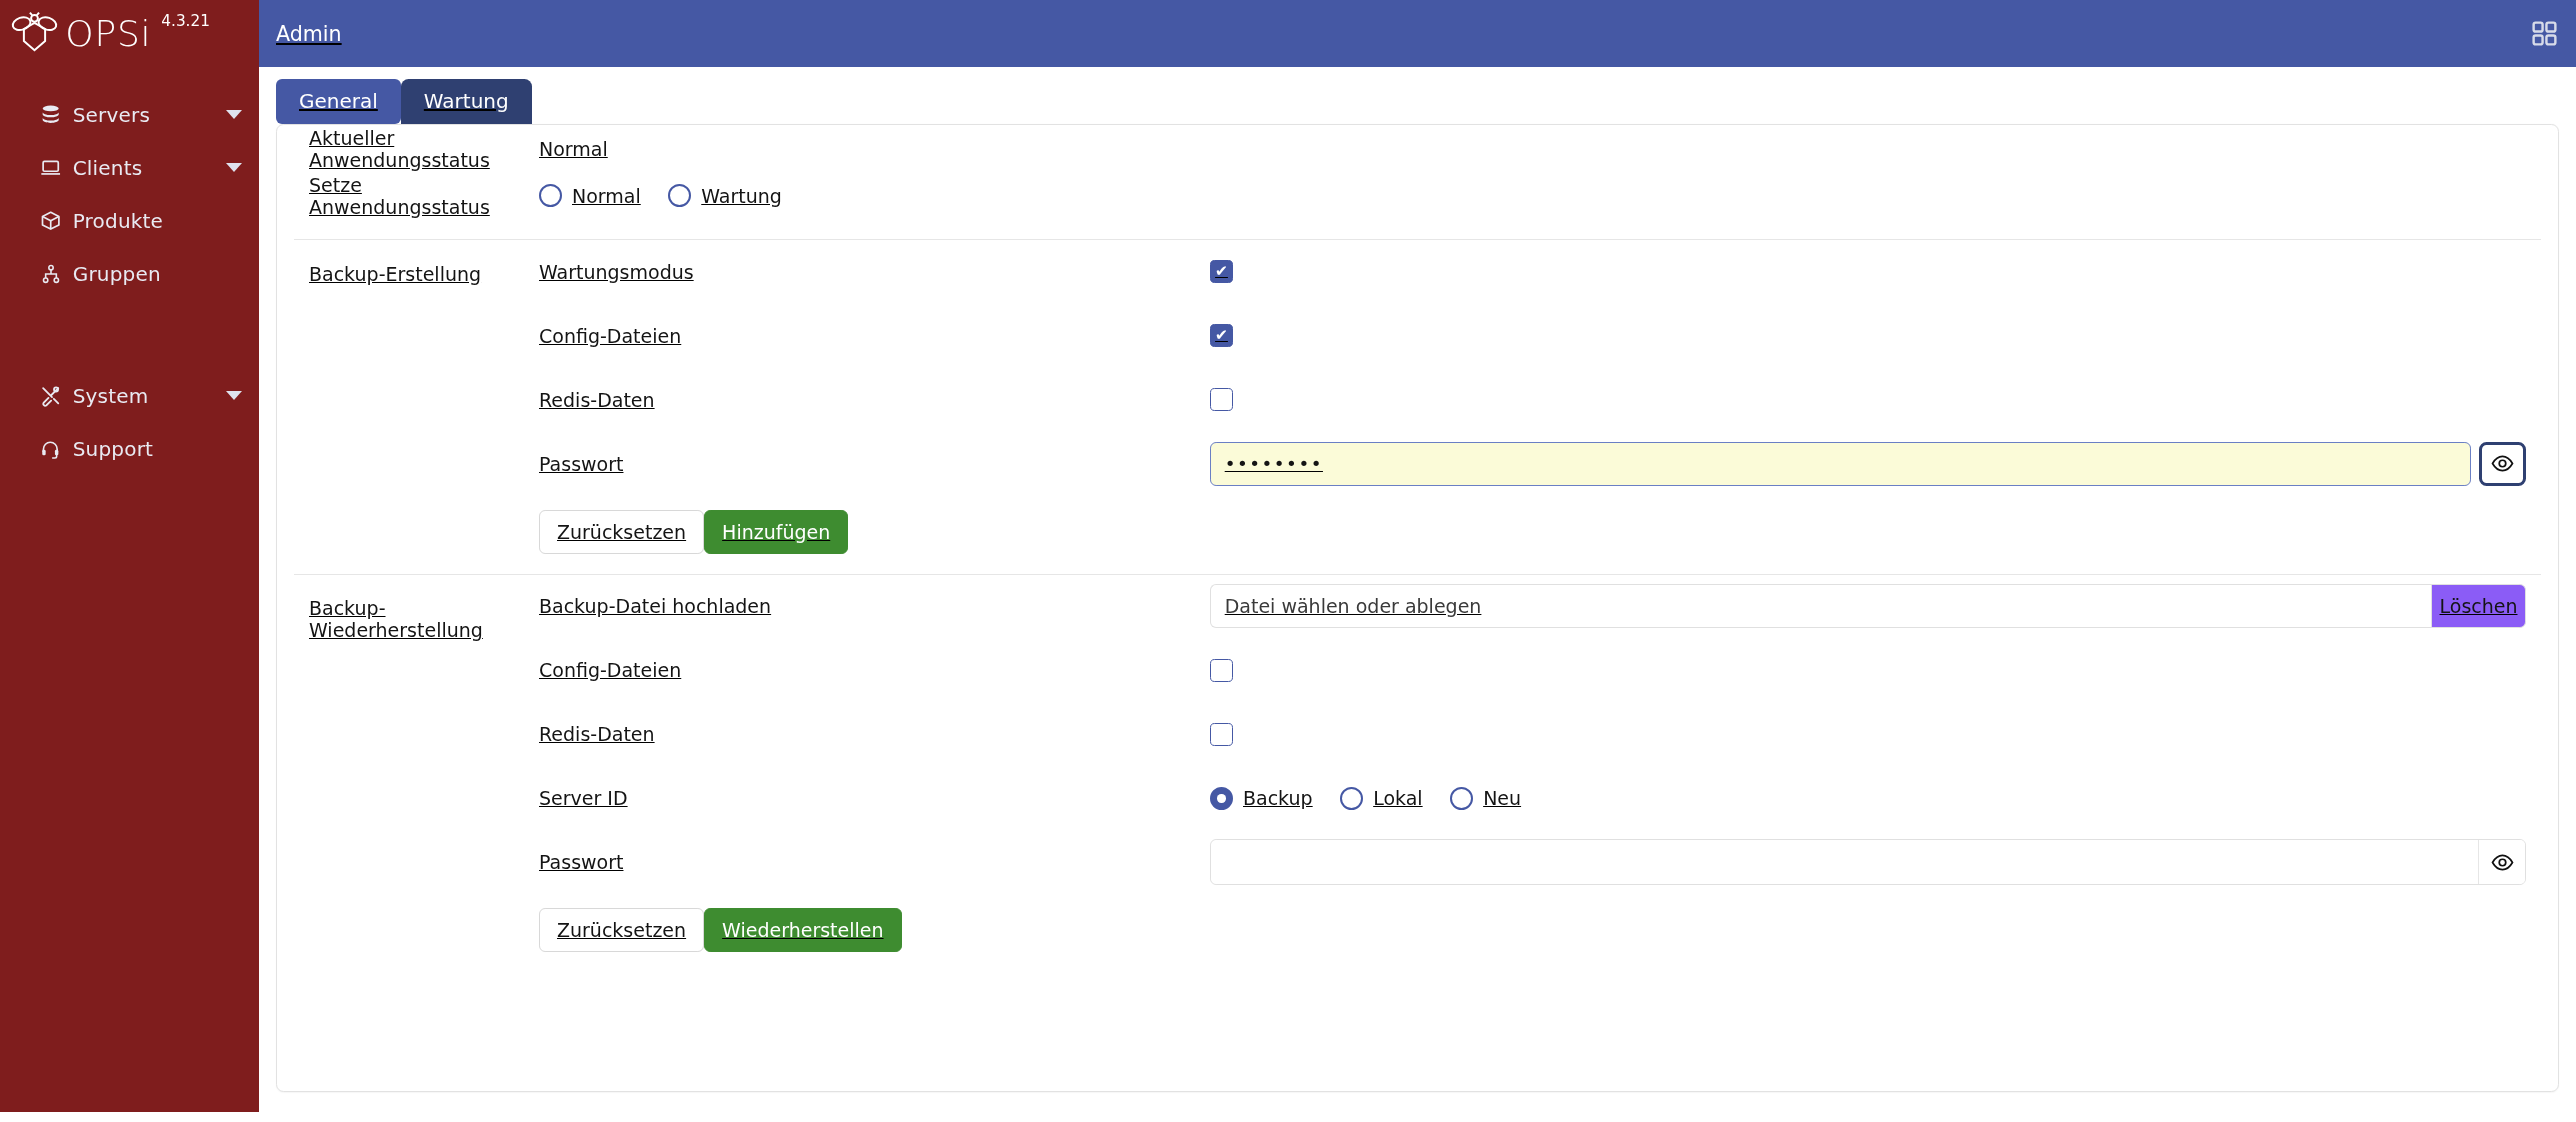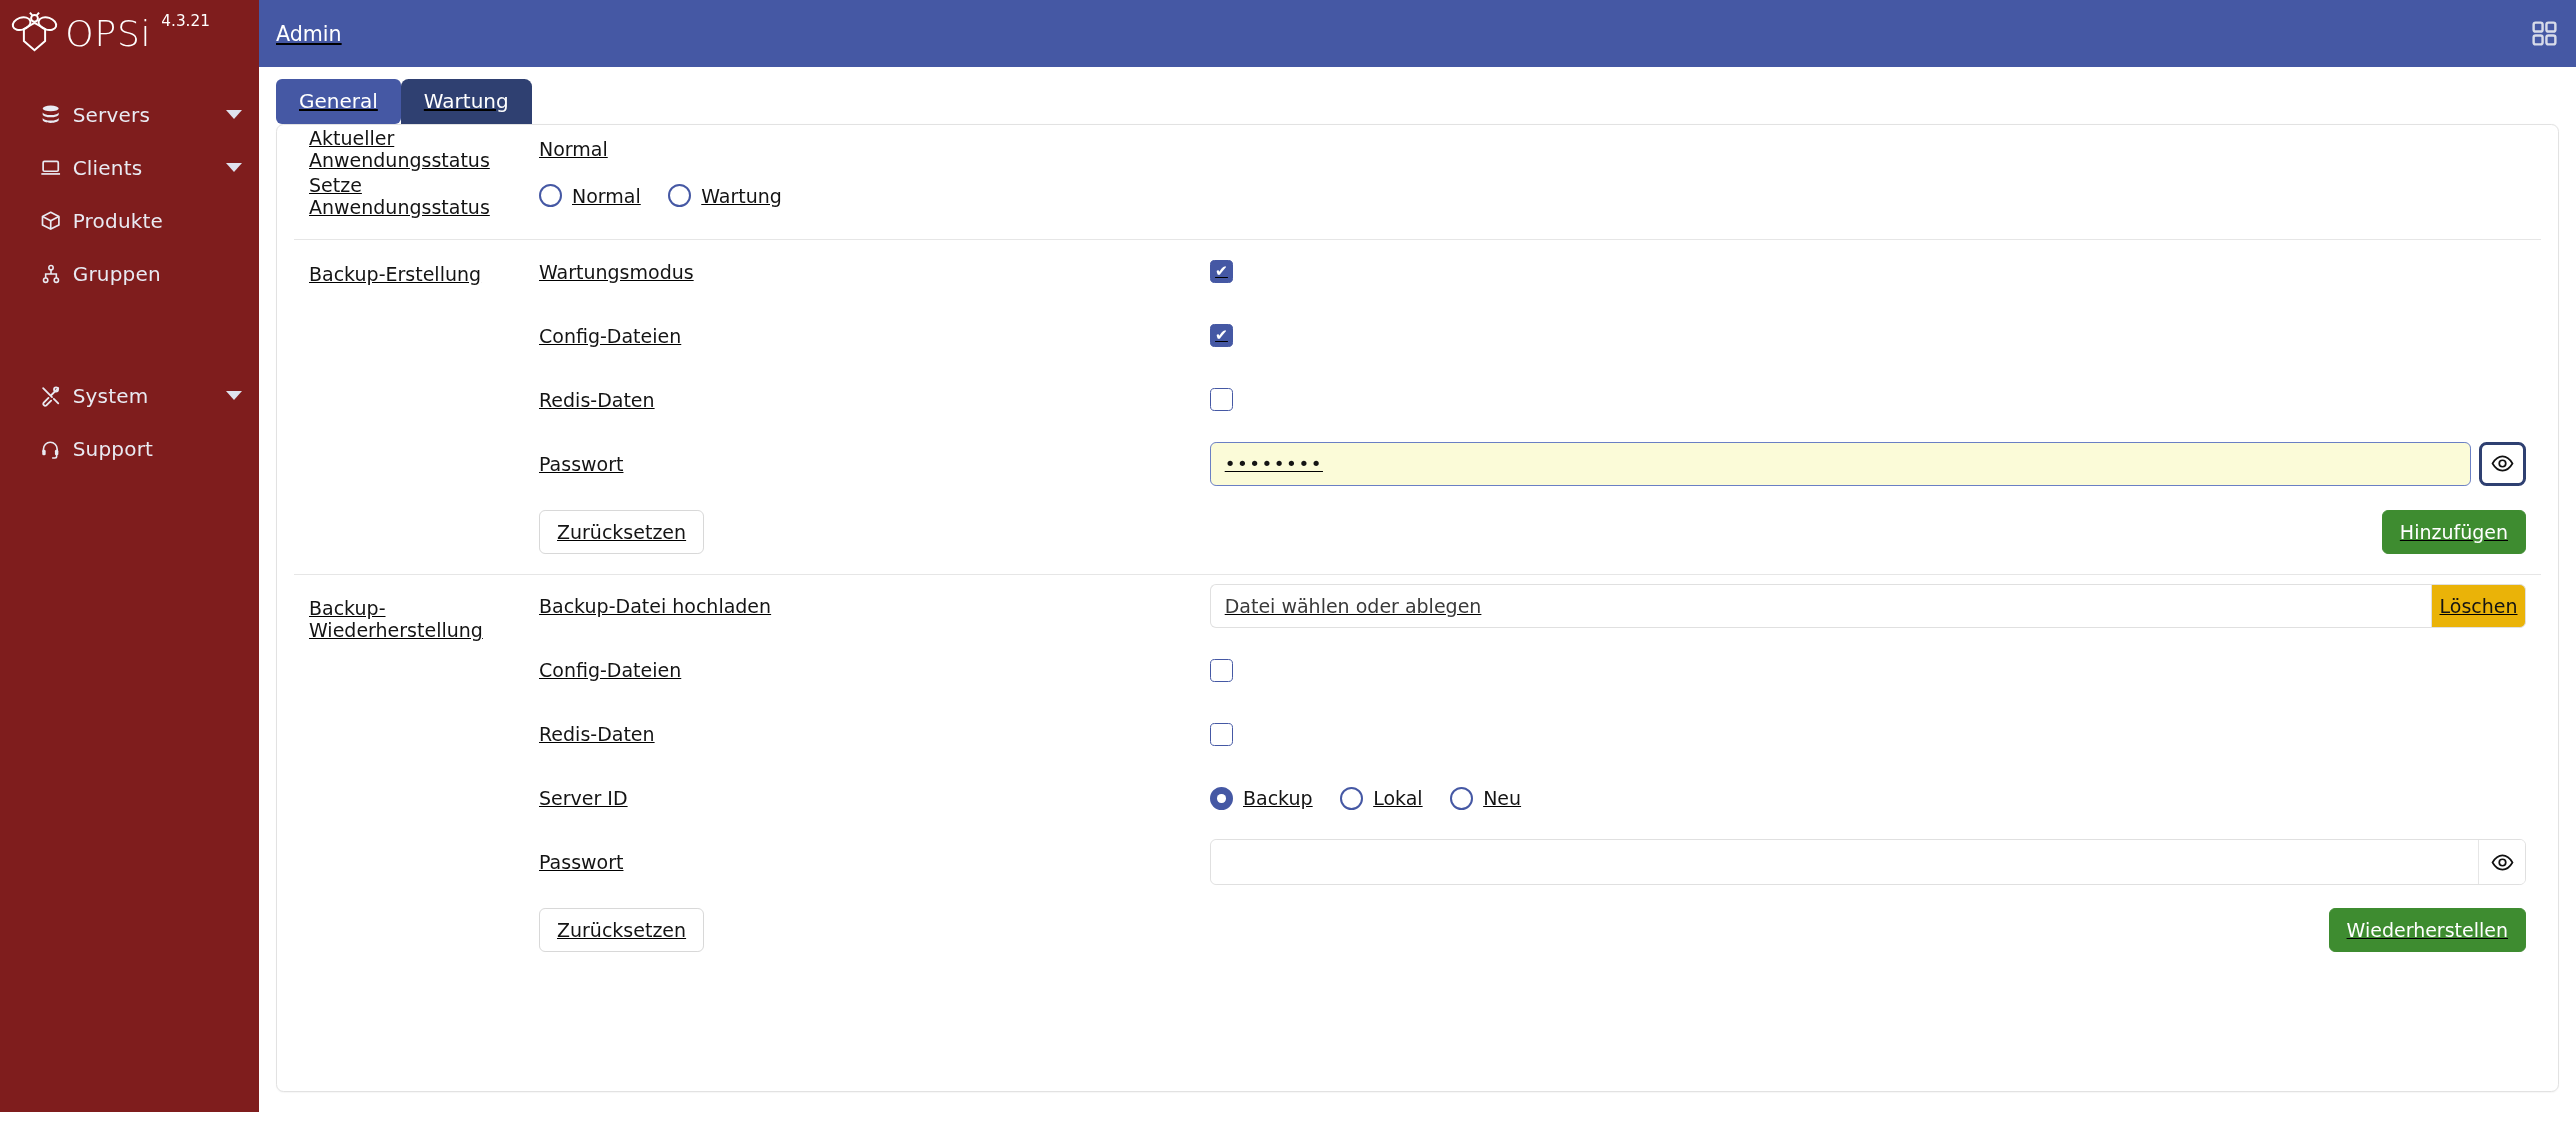--- a/index.html
+++ b/index.html
@@ -139,27 +139,27 @@
 
   
   .file-group { display: flex; align-items: stretch; width: 100%; }
   .file-box {
     flex: 1; height: 44px; border: 0.8px solid #e0e0e0; border-right: none;
     border-radius: 6.1px 0 0 6.1px; display: flex; align-items: center;
     padding: 0 13.7px; font-size: 19px; color: #3a3a3a; background: #ffffff; cursor: pointer;
   }
   .file-del {
     width: 95px; height: 44px; border: 0.8px solid #e0e0e0; border-radius: 0 6.1px 6.1px 0;
-    background: #eab308; font-size: 19px; color: #141414; cursor: pointer;
+    background: #8b5cf6; font-size: 19px; color: #141414; cursor: pointer;
     display: flex; align-items: center; justify-content: center;
     font-family: "DejaVu Sans", "Liberation Sans", sans-serif;
   }
 
   
-  .btn-row { display: flex; justify-content: space-between; gap: 0; padding-top: 13.7px; }
+  .btn-row { display: flex; justify-content: flex-start; gap: 0; padding-top: 13.7px; }
   .btn {
     height: 44px; padding: 0 17px; border-radius: 6.1px; font-size: 19px;
     display: flex; align-items: center; justify-content: center; cursor: pointer;
     font-family: "DejaVu Sans", "Liberation Sans", sans-serif;
   }
   .btn-secondary { background: #ffffff; border: 0.8px solid #d8d8d8; color: #141414; }
   .btn-primary { background: #3e8c30; border: 0.8px solid #3e8c30; color: #ffffff; }
 </style>
 </head>
 <body>

